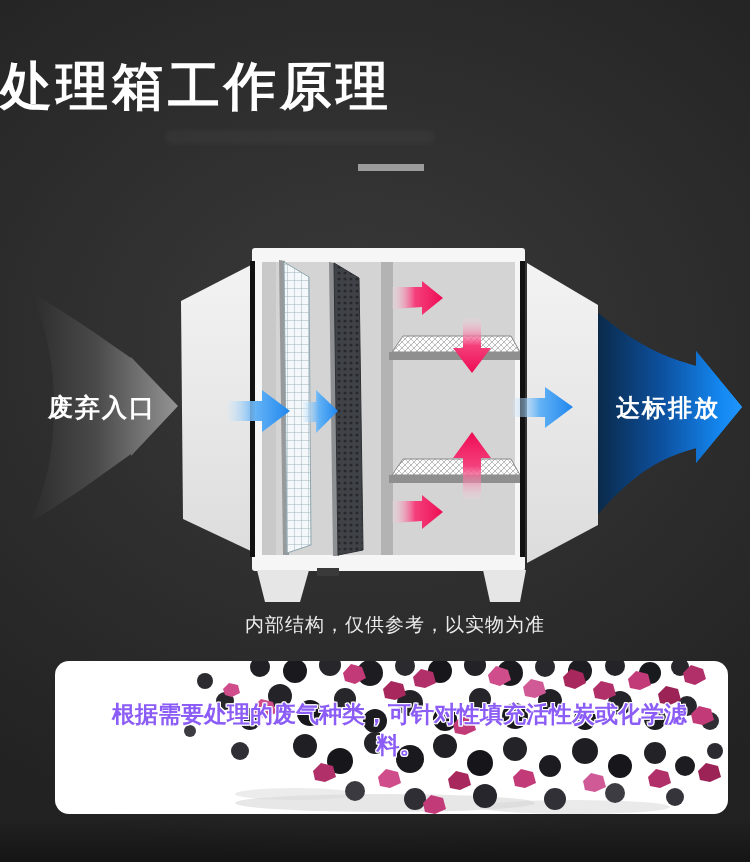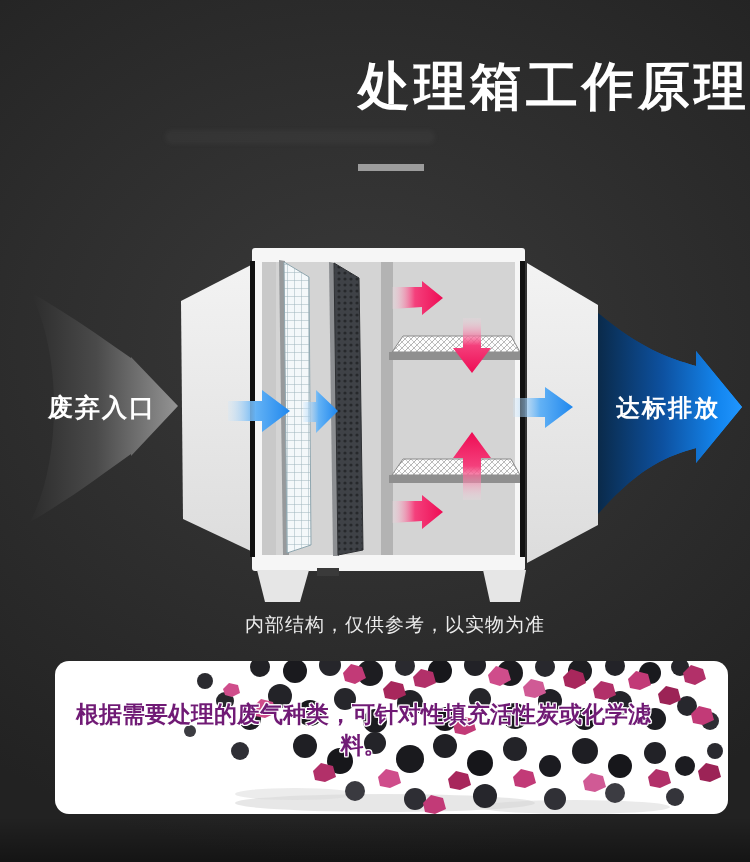--- a/index.html
+++ b/index.html
@@ -7,21 +7,21 @@
     position:relative;width:750px;height:862px;overflow:hidden;
     font-family:"Liberation Sans","DejaVu Sans",sans-serif;
     background:radial-gradient(ellipse 620px 520px at 48% 40%, #3a3a3a 0%, #2d2d2d 55%, #222 100%);
   }
   .page::after{ 
     content:"";position:absolute;left:0;right:0;bottom:0;height:45px;
     background:linear-gradient(180deg, rgba(0,0,0,0) 0%, rgba(0,0,0,.4) 100%);
     pointer-events:none;
   }
   .title{
-    position:absolute;top:58px;left:0;width:750px;text-align:right;
+    position:absolute;top:58px;left:0;width:750px;text-align:left;
     color:#fff;font-size:52px;font-weight:900;letter-spacing:4px;line-height:1.1;
   }
   .watermark{
     position:absolute;left:165px;top:130px;width:270px;height:14px;border-radius:7px;
     background:rgba(140,140,140,0.07);filter:blur(2px);
   }
   .divider{
     position:absolute;left:358px;top:164px;width:66px;height:7px;background:#9c9c9c;
   }
   .diagram-svg{position:absolute;left:0;top:0;width:750px;height:862px;}
@@ -32,23 +32,24 @@
     position:absolute;left:0;top:612px;width:790px;text-align:center;
     color:#ececec;font-size:19px;letter-spacing:1px;
   }
   .media-card{
     position:absolute;left:55px;top:661px;width:673px;height:153px;
     background:#ffffff;border-radius:14px;overflow:hidden;
   }
   .media-photo{position:absolute;left:0;top:0;width:673px;height:153px;}
   .media-note{
     position:absolute;left:0;top:38px;width:617px;text-align:center;
-    font-size:23px;font-weight:700;color:#701a75;letter-spacing:0px;
+    font-size:23px;font-weight:700;color:#8b5cf6;letter-spacing:0px;
     text-shadow:-1px -1px 0 #fff,1px -1px 0 #fff,-1px 1px 0 #fff,1px 1px 0 #fff,
                  0 -1px 0 #fff,0 1px 0 #fff,-1px 0 0 #fff,1px 0 0 #fff;
+    padding-left:36px;
   }
 </style>
 </head>
 <body>
 
 <div class="page">
 
   <div class="title">处理箱工作原理</div>
   <div class="watermark"></div>
   <div class="divider"></div>

